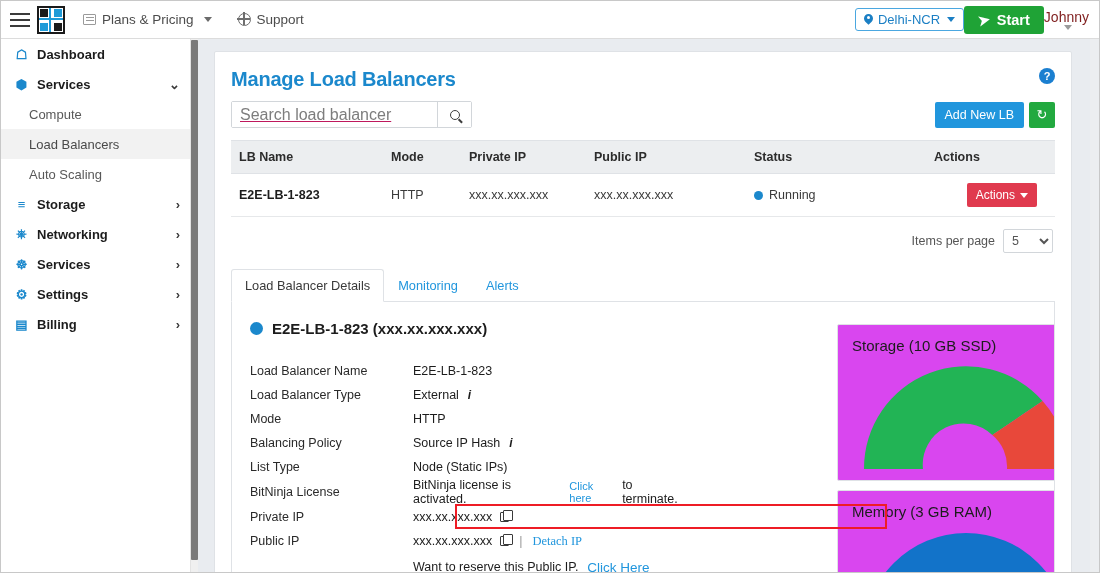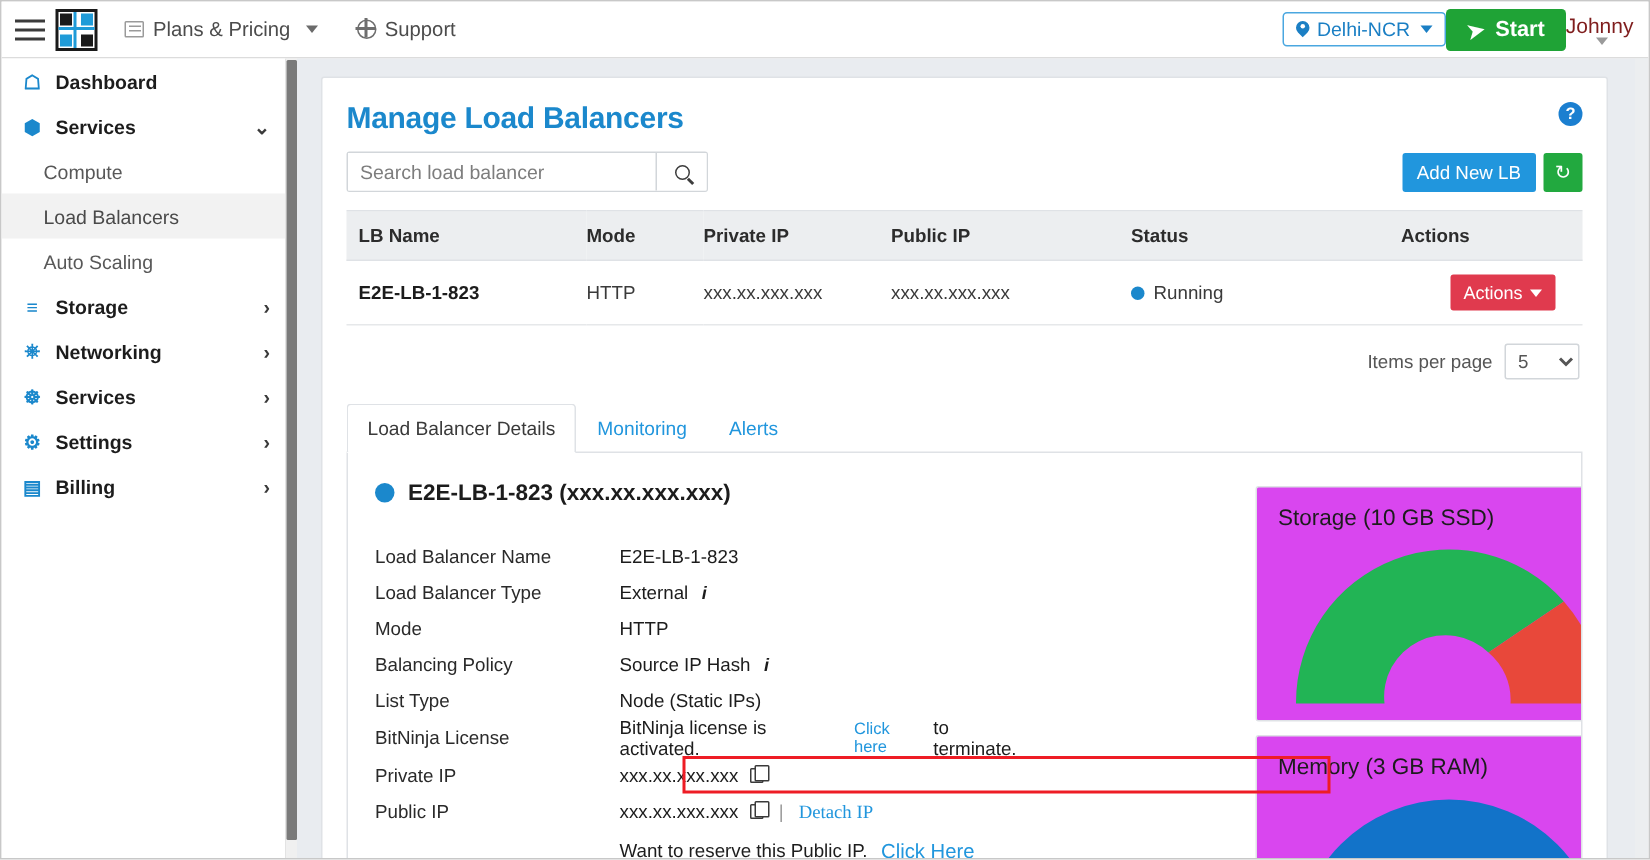--- a/index.html
+++ b/index.html
@@ -139,22 +139,22 @@
   .page-title { font-size: 20px; color: #1b88cc; font-weight: bold; letter-spacing: -0.2px; }
   .help-icon {
     margin-left: auto; width: 16px; height: 16px; border-radius: 50%;
     background: #1b7fd0; color: #fff; font-size: 11px; font-weight: bold;
     display: flex; align-items: center; justify-content: center; cursor: pointer;
   }
 
   .search-row { display: flex; align-items: center; padding: 10px 16px 8px 16px; }
   .search-box { display: flex; border: 1px solid #d2d6da; border-radius: 2px; height: 27px; }
   .search-box input {
-    width: 205px; border: none; outline: none; padding: 0 8px; font-size: 13px;
-    color: #be185d; font-family: "Liberation Sans", sans-serif;
+    width: 205px; border: none; outline: none; padding: 0 8px; font-size: 16px;
+    color: #be185d; font-family: "Liberation Sans", sans-serif; text-decoration: underline;
   }
   .search-box input::placeholder { color: #7d7d7d; }
   .search-btn {
     width: 34px; border-left: 1px solid #d2d6da; background: #fff;
     display: flex; align-items: center; justify-content: center; cursor: pointer;
   }
   .mag { width: 10px; height: 10px; border: 1.6px solid #3d3d3d; border-radius: 50%; position: relative; display: inline-block; }
   .mag::after {
     content: ""; position: absolute; right: -4px; bottom: -3px; width: 5px; height: 1.6px;
     background: #3d3d3d; transform: rotate(45deg);

